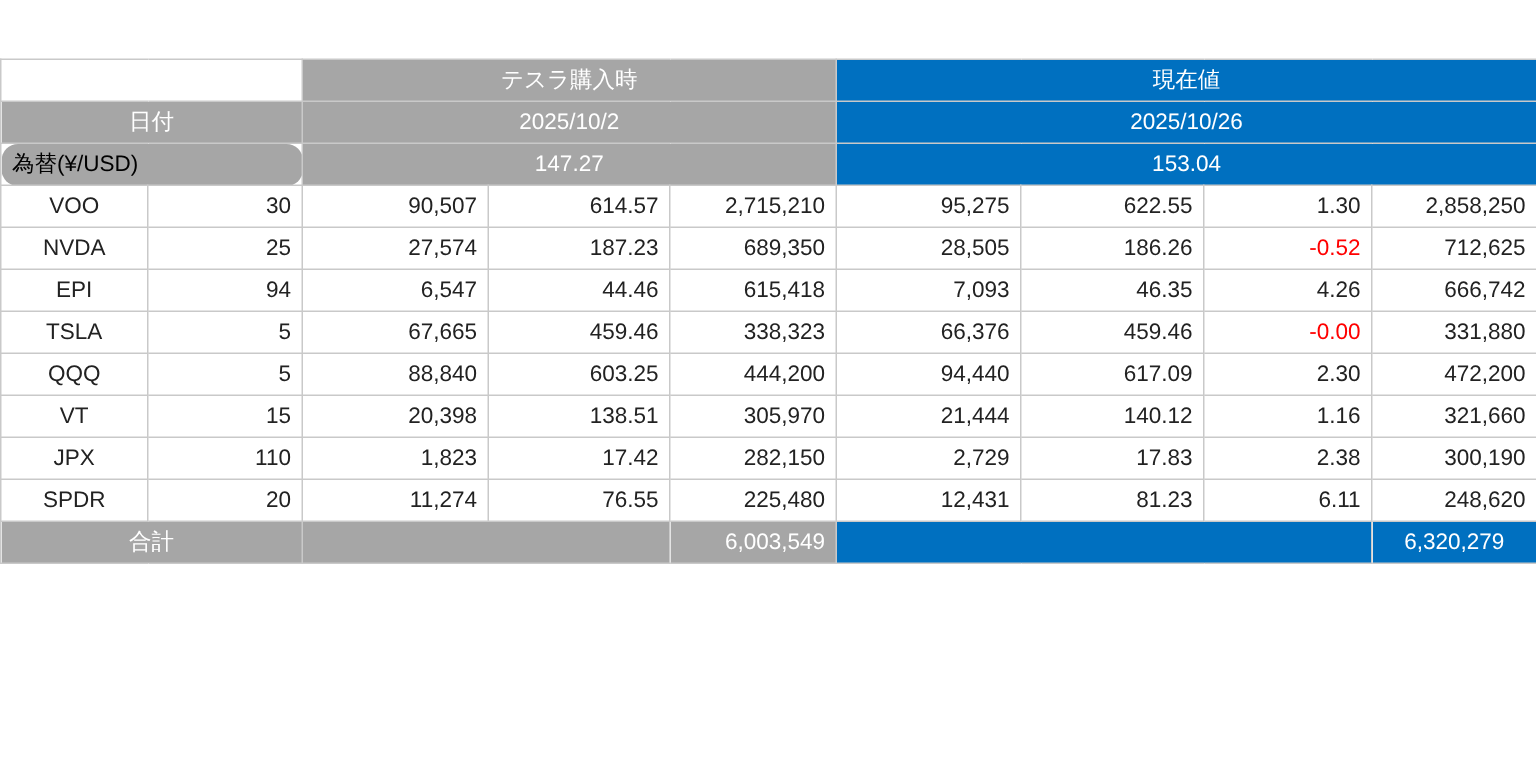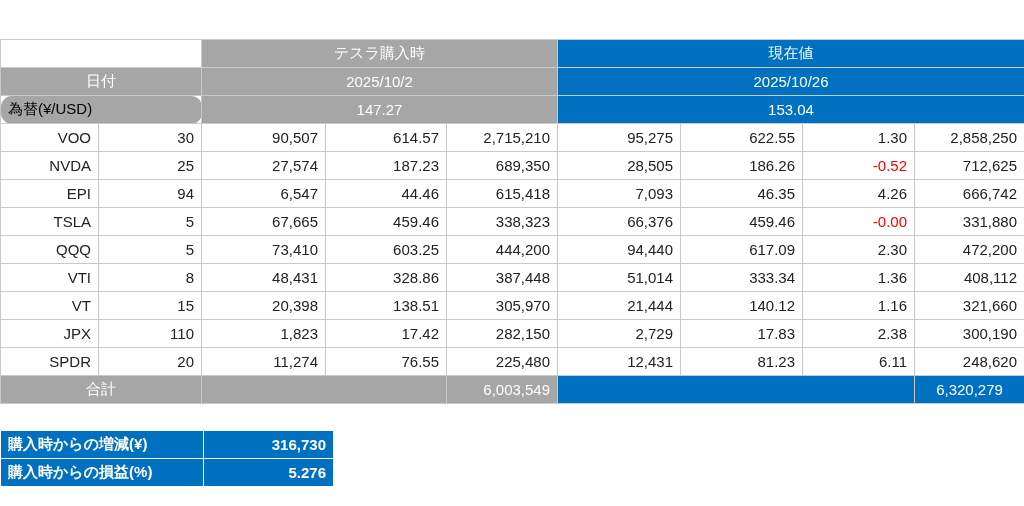--- a/index.html
+++ b/index.html
@@ -65,21 +65,21 @@
     border-color: #808080;
   }
   .col-hdr-gray.num { text-align: right; }
   .col-hdr-blue {
     background: #0070c0;
     color: #ffffff;
     font-weight: bold;
     text-align: right;
     border-color: #0070c0;
   }
-  td.txt { text-align: right; color: #222; }
+  td.txt { text-align: center; color: #222; }
   td.num { text-align: right; color: #222; }
   td.neg { text-align: right; color: #ff0000; }
   .total-gray {
     background: #a6a6a6;
     color: #ffffff;
     font-weight: bold;
     text-align: center;
     border-color: #a6a6a6;
   }
   .total-gray-num {
@@ -194,38 +194,27 @@
         <td class="num">459.46</td>
         <td class="num">338,323</td>
         <td class="num">66,376</td>
         <td class="num">459.46</td>
         <td class="neg">-0.00</td>
         <td class="num">331,880</td>
       </tr>
       <tr>
         <td class="txt">QQQ</td>
         <td class="num">5</td>
-        <td class="num">73,410</td>
+        <td class="num">88,840</td>
         <td class="num">603.25</td>
         <td class="num">444,200</td>
         <td class="num">94,440</td>
         <td class="num">617.09</td>
         <td class="num">2.30</td>
         <td class="num">472,200</td>
-      </tr>
-      <tr>
-        <td class="txt">VTI</td>
-        <td class="num">8</td>
-        <td class="num">48,431</td>
-        <td class="num">328.86</td>
-        <td class="num">387,448</td>
-        <td class="num">51,014</td>
-        <td class="num">333.34</td>
-        <td class="num">1.36</td>
-        <td class="num">408,112</td>
       </tr>
       <tr>
         <td class="txt">VT</td>
         <td class="num">15</td>
         <td class="num">20,398</td>
         <td class="num">138.51</td>
         <td class="num">305,970</td>
         <td class="num">21,444</td>
         <td class="num">140.12</td>
         <td class="num">1.16</td>
@@ -259,26 +248,14 @@
         <td class="total-gray" colspan="2"></td>
         <td class="total-gray-num">6,003,549</td>
         <td class="total-blue" colspan="3"></td>
         <td class="total-blue-num">6,320,279</td>
       </tr>
     </tbody>
   </table>
 
   <div class="spacer"></div>
 
-  <table class="summary">
-    <tbody>
-      <tr>
-        <td class="lbl">購入時からの増減(¥)</td>
-        <td class="val">316,730</td>
-      </tr>
-      <tr>
-        <td class="lbl">購入時からの損益(%)</td>
-        <td class="val">5.276</td>
-      </tr>
-    </tbody>
-  </table>
 
 </div>
 
 </body></html>

